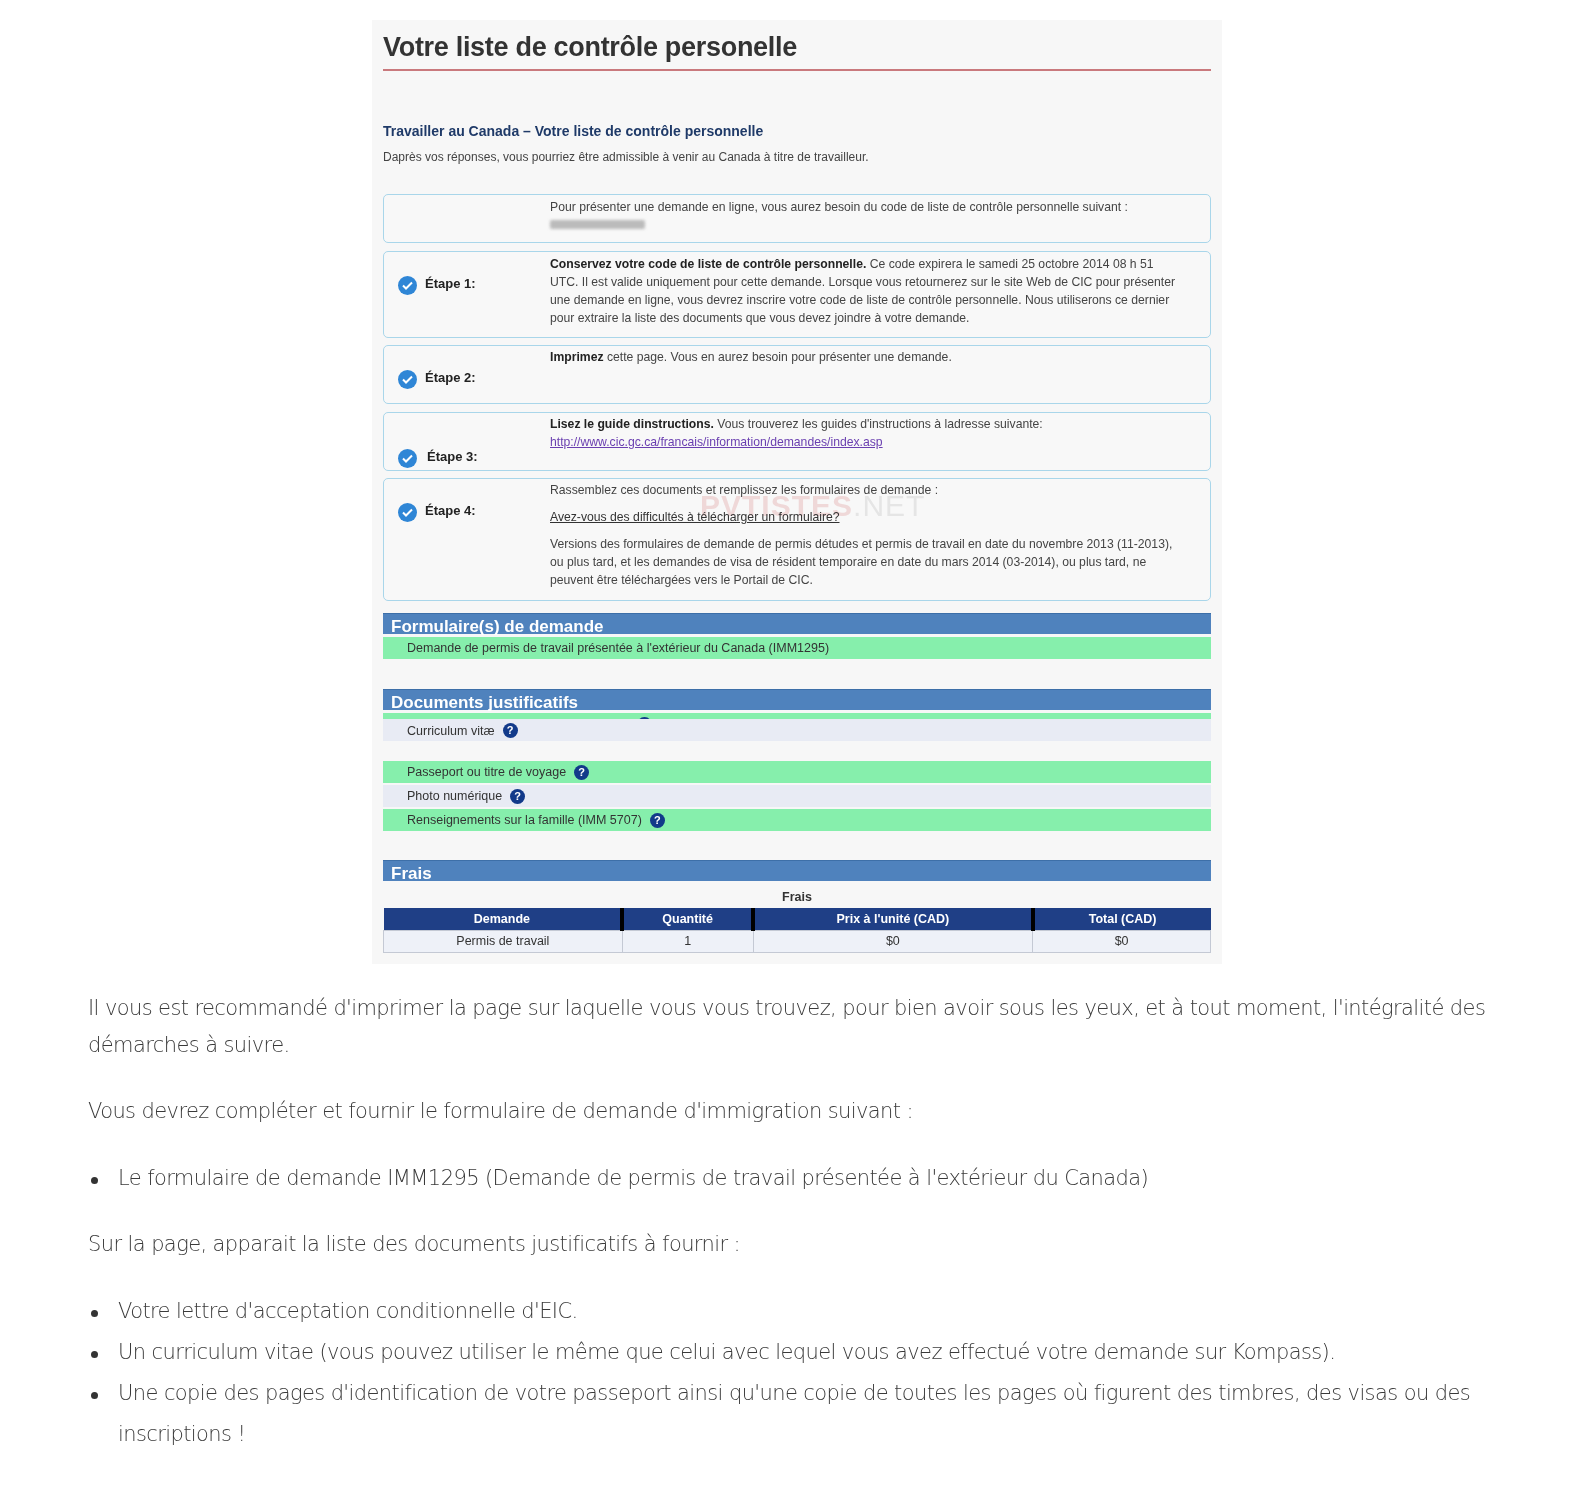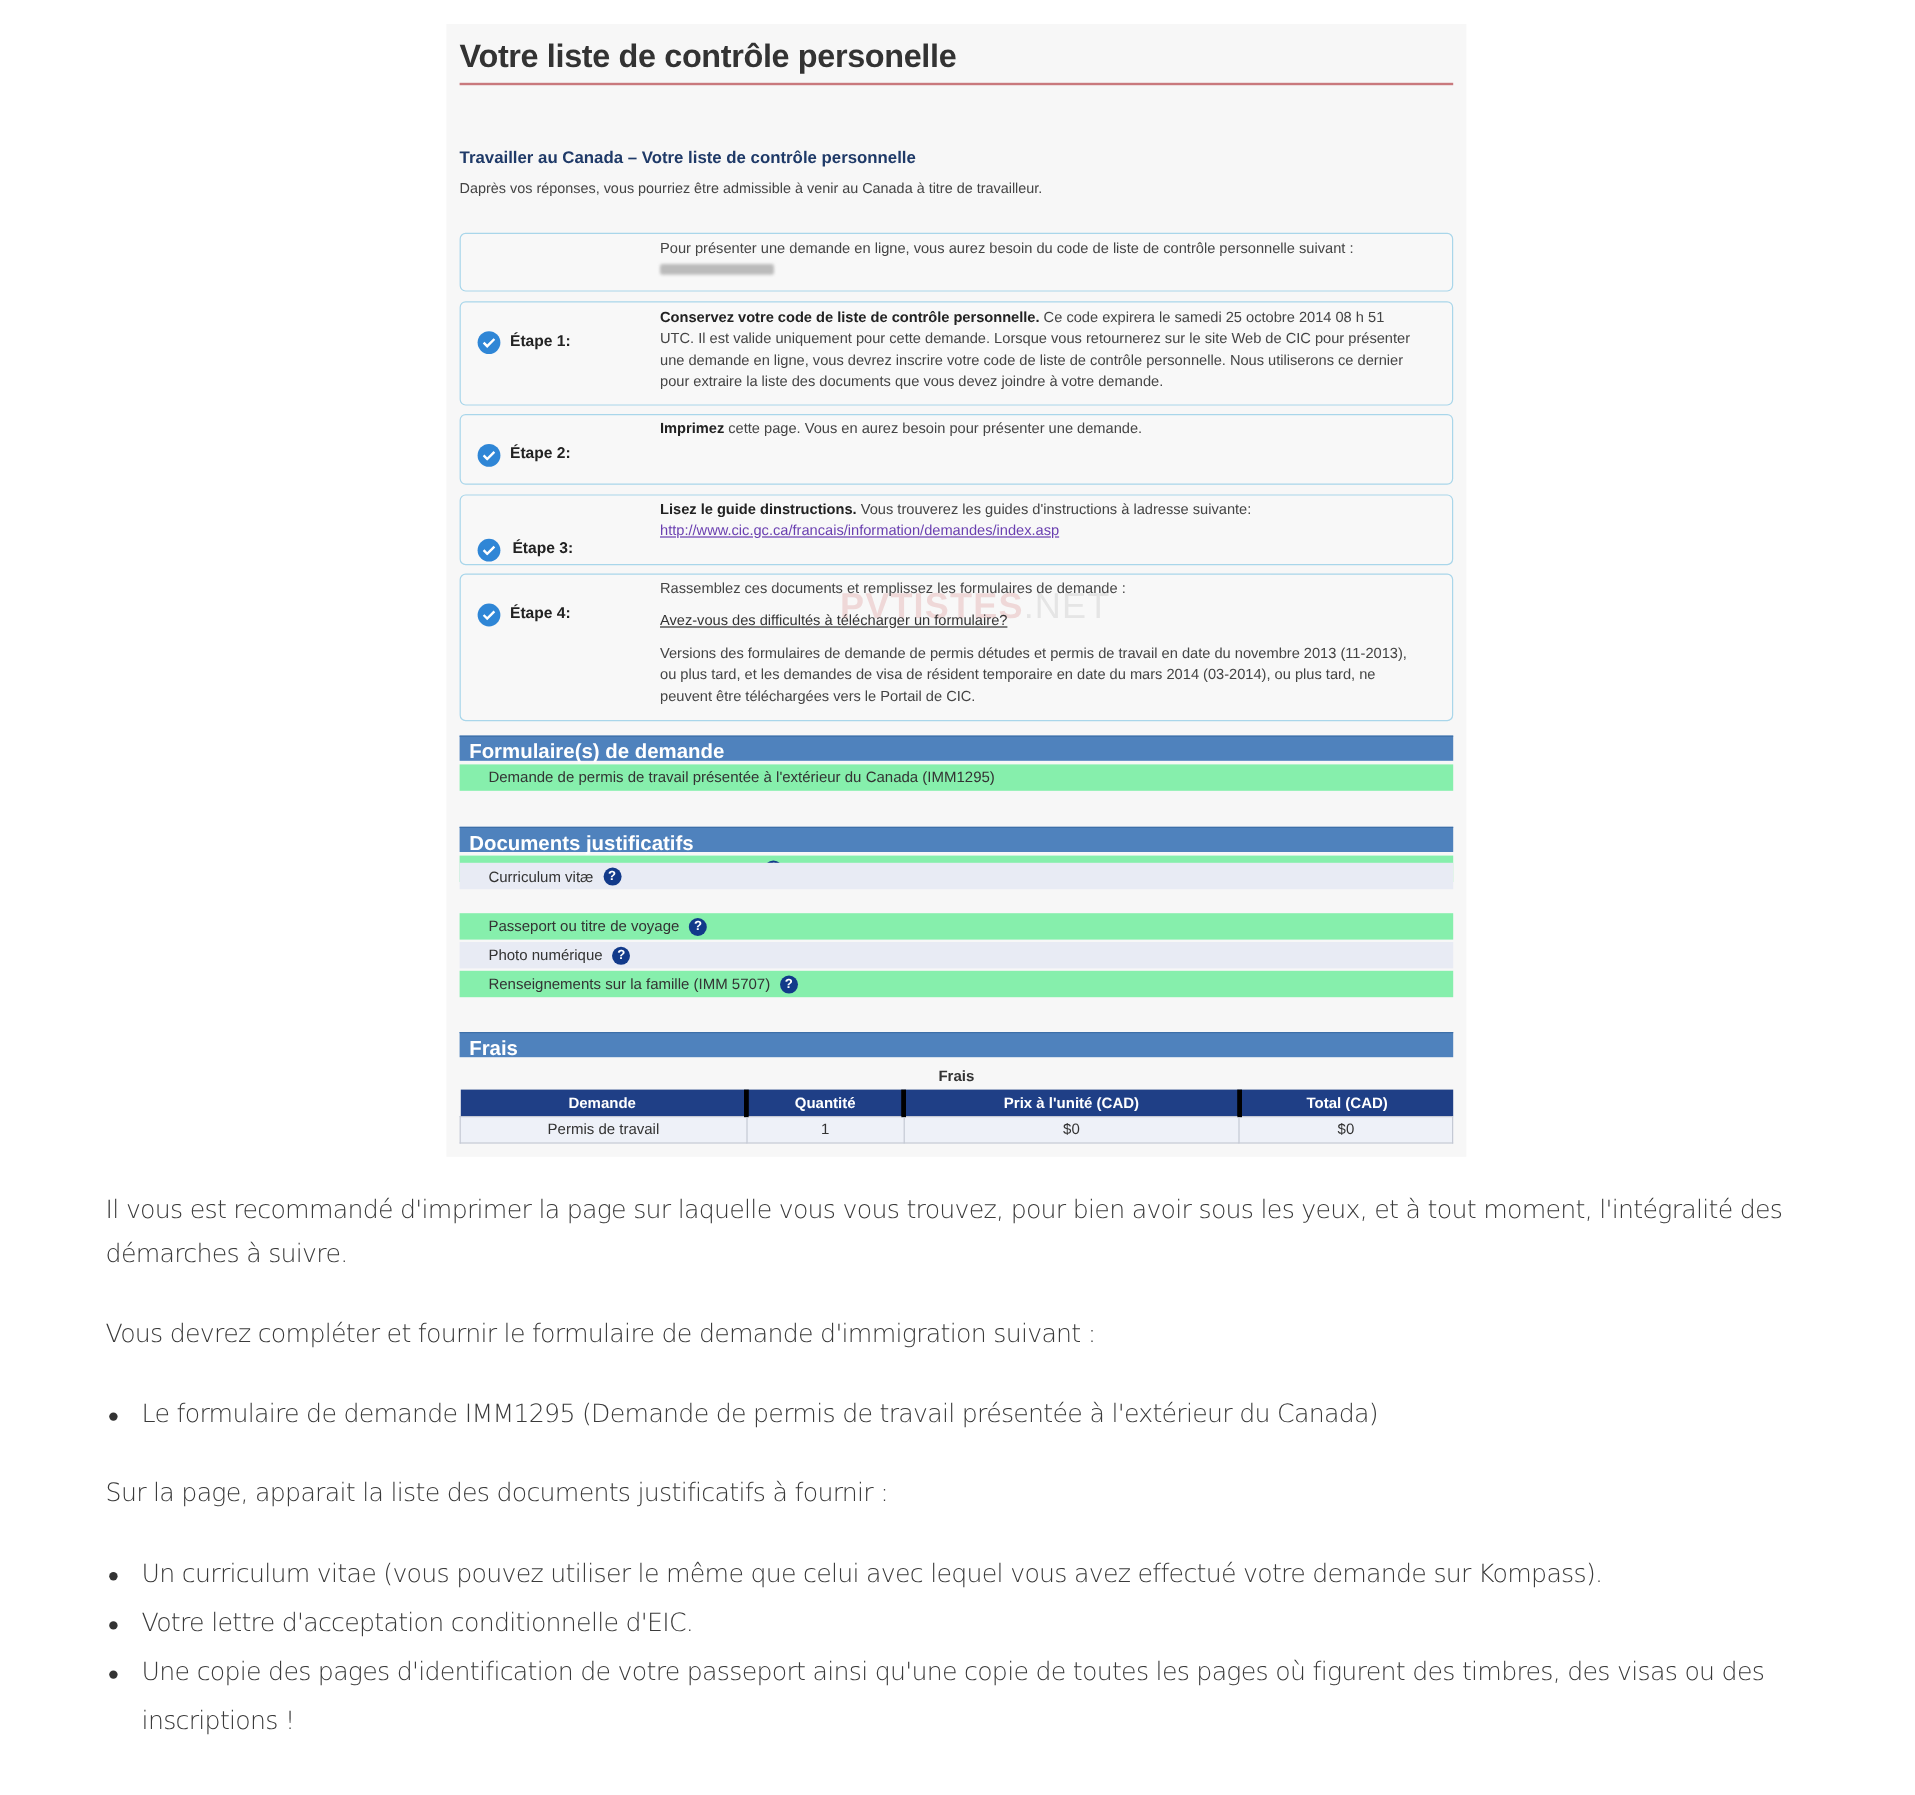--- a/index.html
+++ b/index.html
@@ -233,17 +233,17 @@
 </div>
 
 <div class="article">
   <p>Il vous est recommandé d'imprimer la page sur laquelle vous vous trouvez, pour bien avoir sous les yeux, et à tout moment, l'intégralité des démarches à suivre.</p>
   <p style="margin-top:29px;">Vous devrez compléter et fournir le formulaire de demande d'immigration suivant  :</p>
   <ul style="margin-top:28px;">
     <li>Le formulaire de demande IMM1295 (Demande de permis de travail présentée à l'extérieur du Canada)</li>
   </ul>
   <p style="margin-top:27px;">Sur la page, apparait la liste des documents justificatifs à fournir :</p>
   <ul style="margin-top:28px;">
+    <li>Votre lettre d'acceptation conditionnelle d'EIC.</li>
     <li>Un curriculum vitae (vous pouvez utiliser le même que celui avec lequel vous avez effectué votre demande sur Kompass).</li>
-    <li>Votre lettre d'acceptation conditionnelle d'EIC.</li>
     <li>Une copie des pages d'identification de votre passeport ainsi qu'une copie de toutes les pages où figurent des timbres, des visas ou des inscriptions !</li>
   </ul>
 </div>
 
 </body></html>

